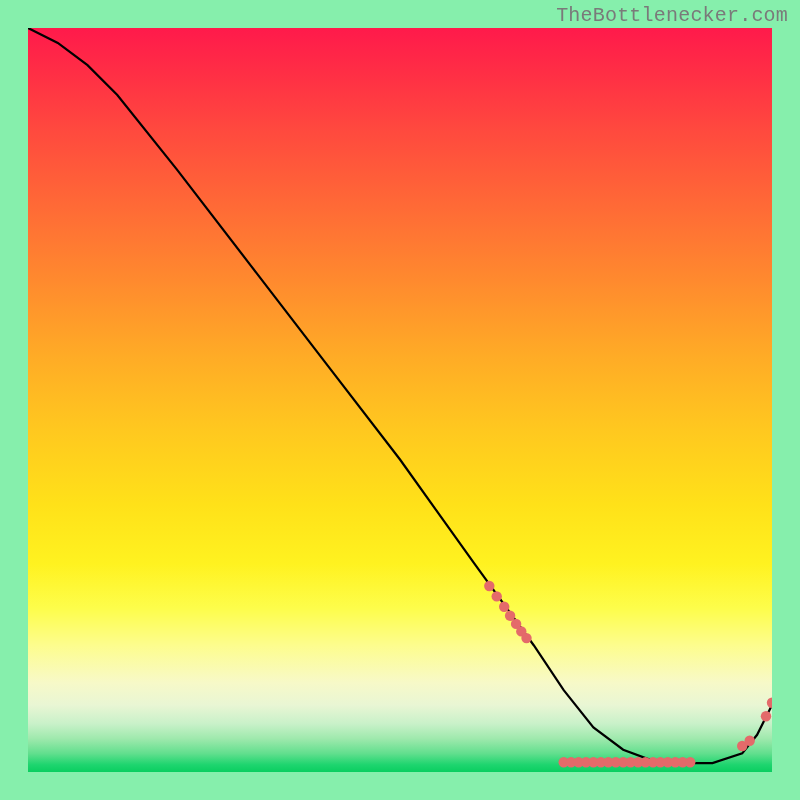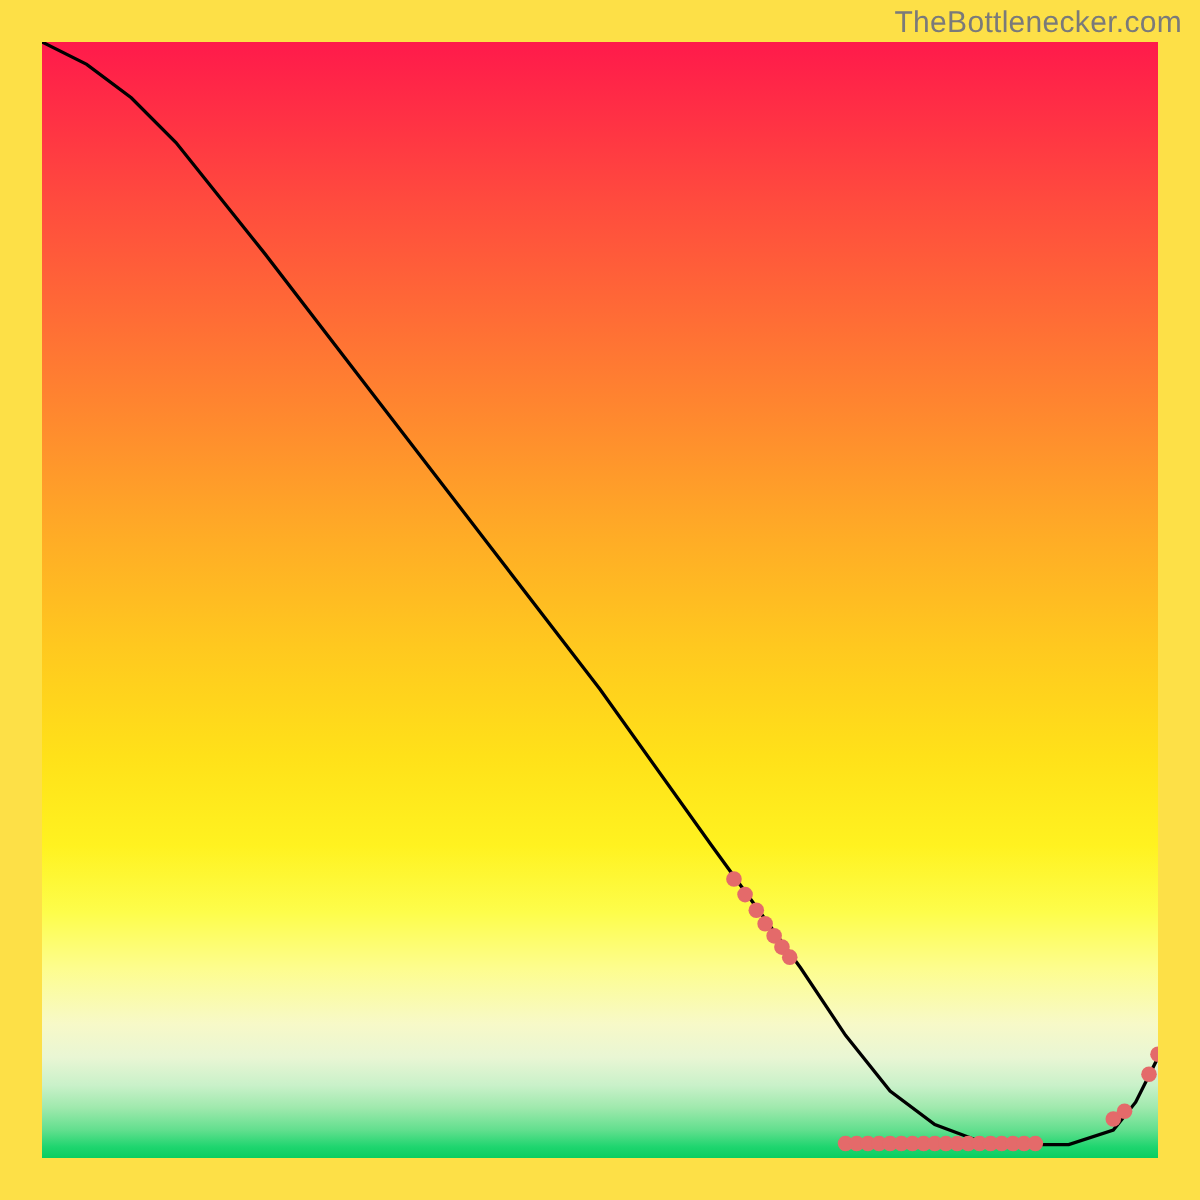--- a/index.html
+++ b/index.html
@@ -8,21 +8,22 @@
     width: 800px;
     height: 800px;
     background: #000;
     overflow: hidden;
     font-family: Arial, Helvetica, sans-serif;
   }
   .frame {
     position: relative;
     width: 800px;
     height: 800px;
-    background: #fde047;
+    background: #86efac;
+    font-family: Liberation Mono, monospace;
   }
   .watermark {
     position: absolute;
     top: 4px;
     right: 12px;
     color: #7a7a7a;
     font-size: 20px;
     font-weight: 500;
     letter-spacing: 0.2px;
     z-index: 10;

